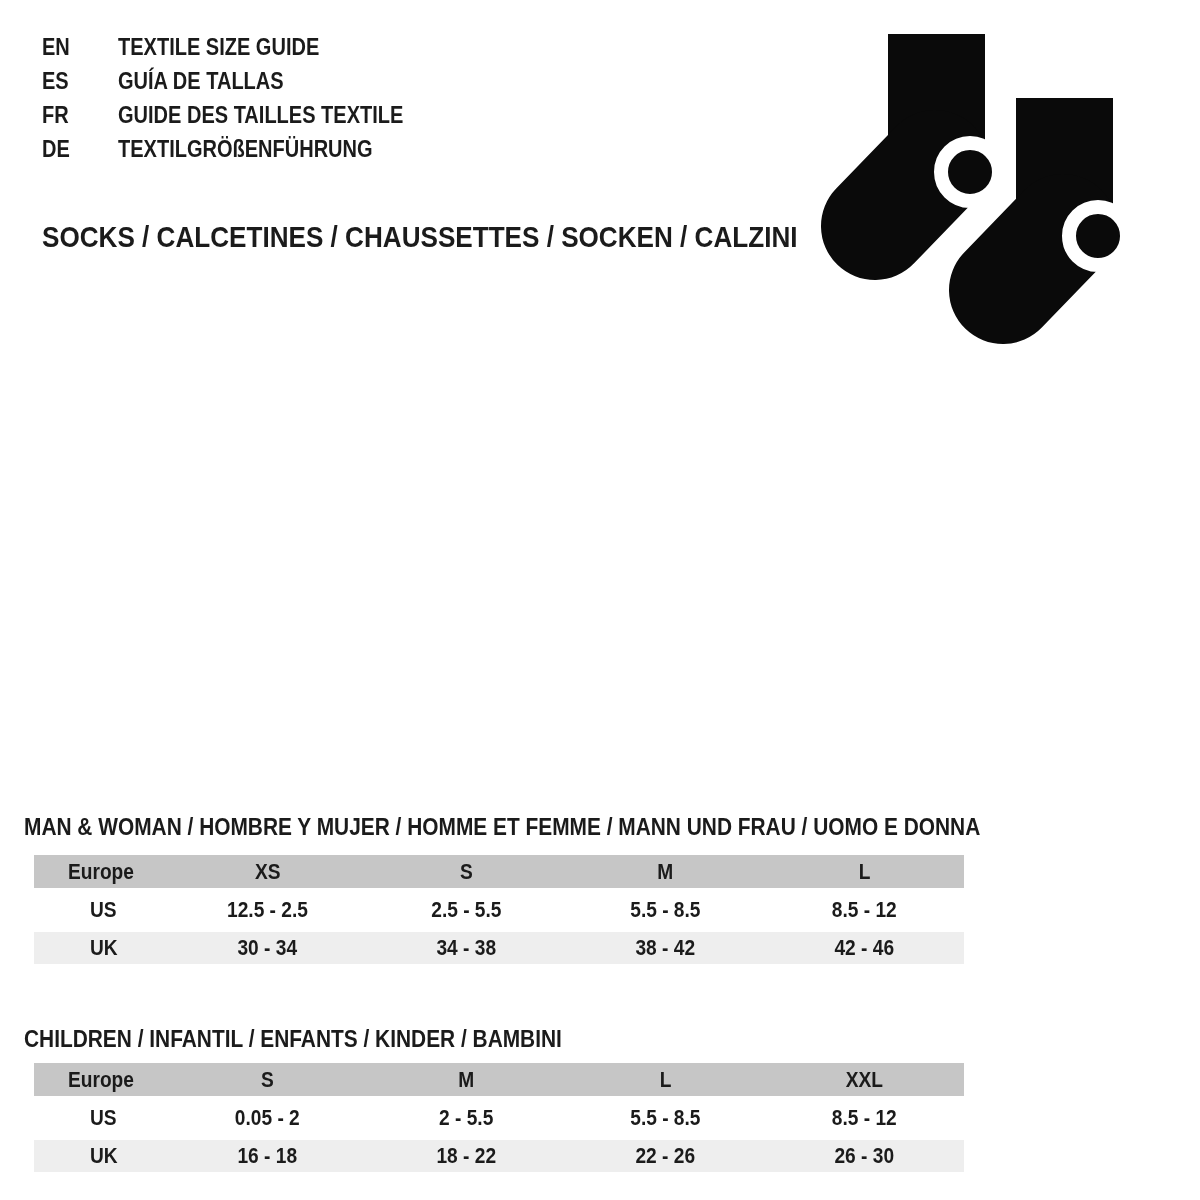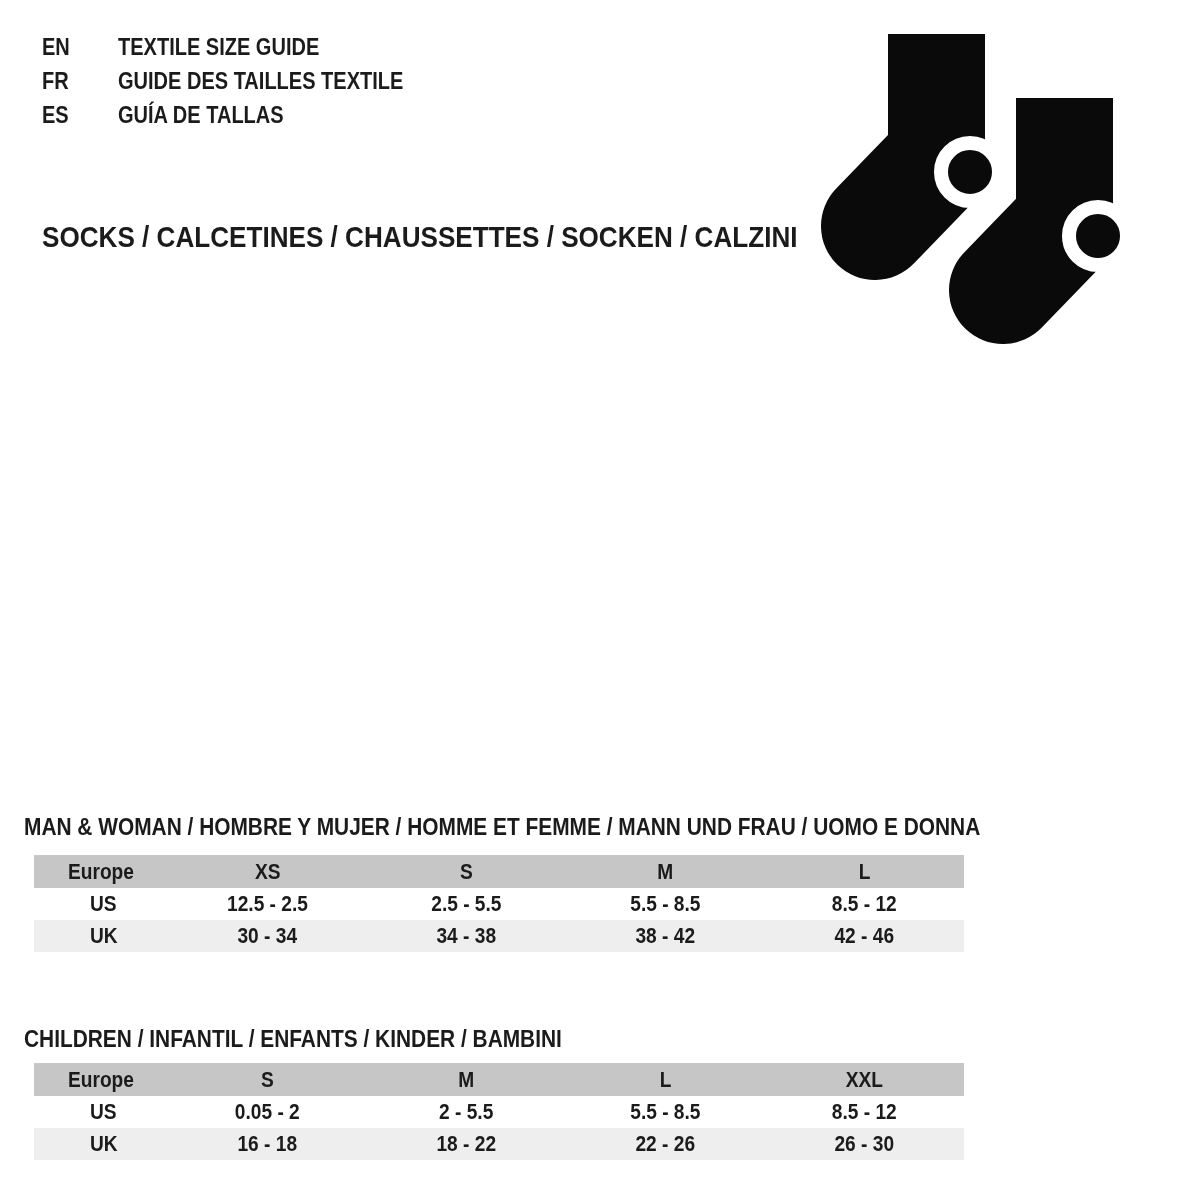--- a/index.html
+++ b/index.html
@@ -28,40 +28,44 @@
   
   .tbl-title{position:absolute;left:24px;font-weight:700;font-size:24px;line-height:26px;}
   .tt1{top:814px;}
   .tt2{top:1026px;}
   table.size-table{position:absolute;left:34px;width:930px;border-collapse:collapse;table-layout:fixed;}
   .t1{top:855px;}
   .t2{top:1063px;}
   .size-table td{padding:0;font-size:22px;font-weight:700;text-align:center;vertical-align:middle;}
   .size-table td.rowlabel{text-align:center;padding-left:9px;}
   tr.hdr{background:var(--header-row-bg,#c6c6c6);height:33px;}
-  tr.r-us{background:#ffffff;height:32px;}
+  tr.r-us{background:#ffffff;height:44px;}
   tr.r-uk{background:var(--alt-row-bg,#eeeeee);height:32px;}
 </style>
 </head>
 <body>
 
 <div class="canvas">
 
   <div class="lang-list">
     <div class="lang-row">
       <span class="lang-code"><span class="cx">EN</span></span>
       <span class="cx">TEXTILE SIZE GUIDE</span>
     </div>
     <div class="lang-row">
+      <span class="lang-code"><span class="cx">ES</span></span>
+      <span class="cx">GUÍA DE TALLAS</span>
+    </div>
+    <div class="lang-row">
       <span class="lang-code"><span class="cx">FR</span></span>
       <span class="cx">GUIDE DES TAILLES TEXTILE</span>
     </div>
     <div class="lang-row">
-      <span class="lang-code"><span class="cx">ES</span></span>
-      <span class="cx">GUÍA DE TALLAS</span>
+      <span class="lang-code"><span class="cx">DE</span></span>
+      <span class="cx">TEXTILGRÖßENFÜHRUNG</span>
     </div>
   </div>
 
   <div class="category">
     <span class="cx">SOCKS / CALCETINES / CHAUSSETTES / SOCKEN / CALZINI</span>
   </div>
 
   <svg class="socks-svg" viewBox="0 0 310 312" aria-hidden="true">
 
     <g>

